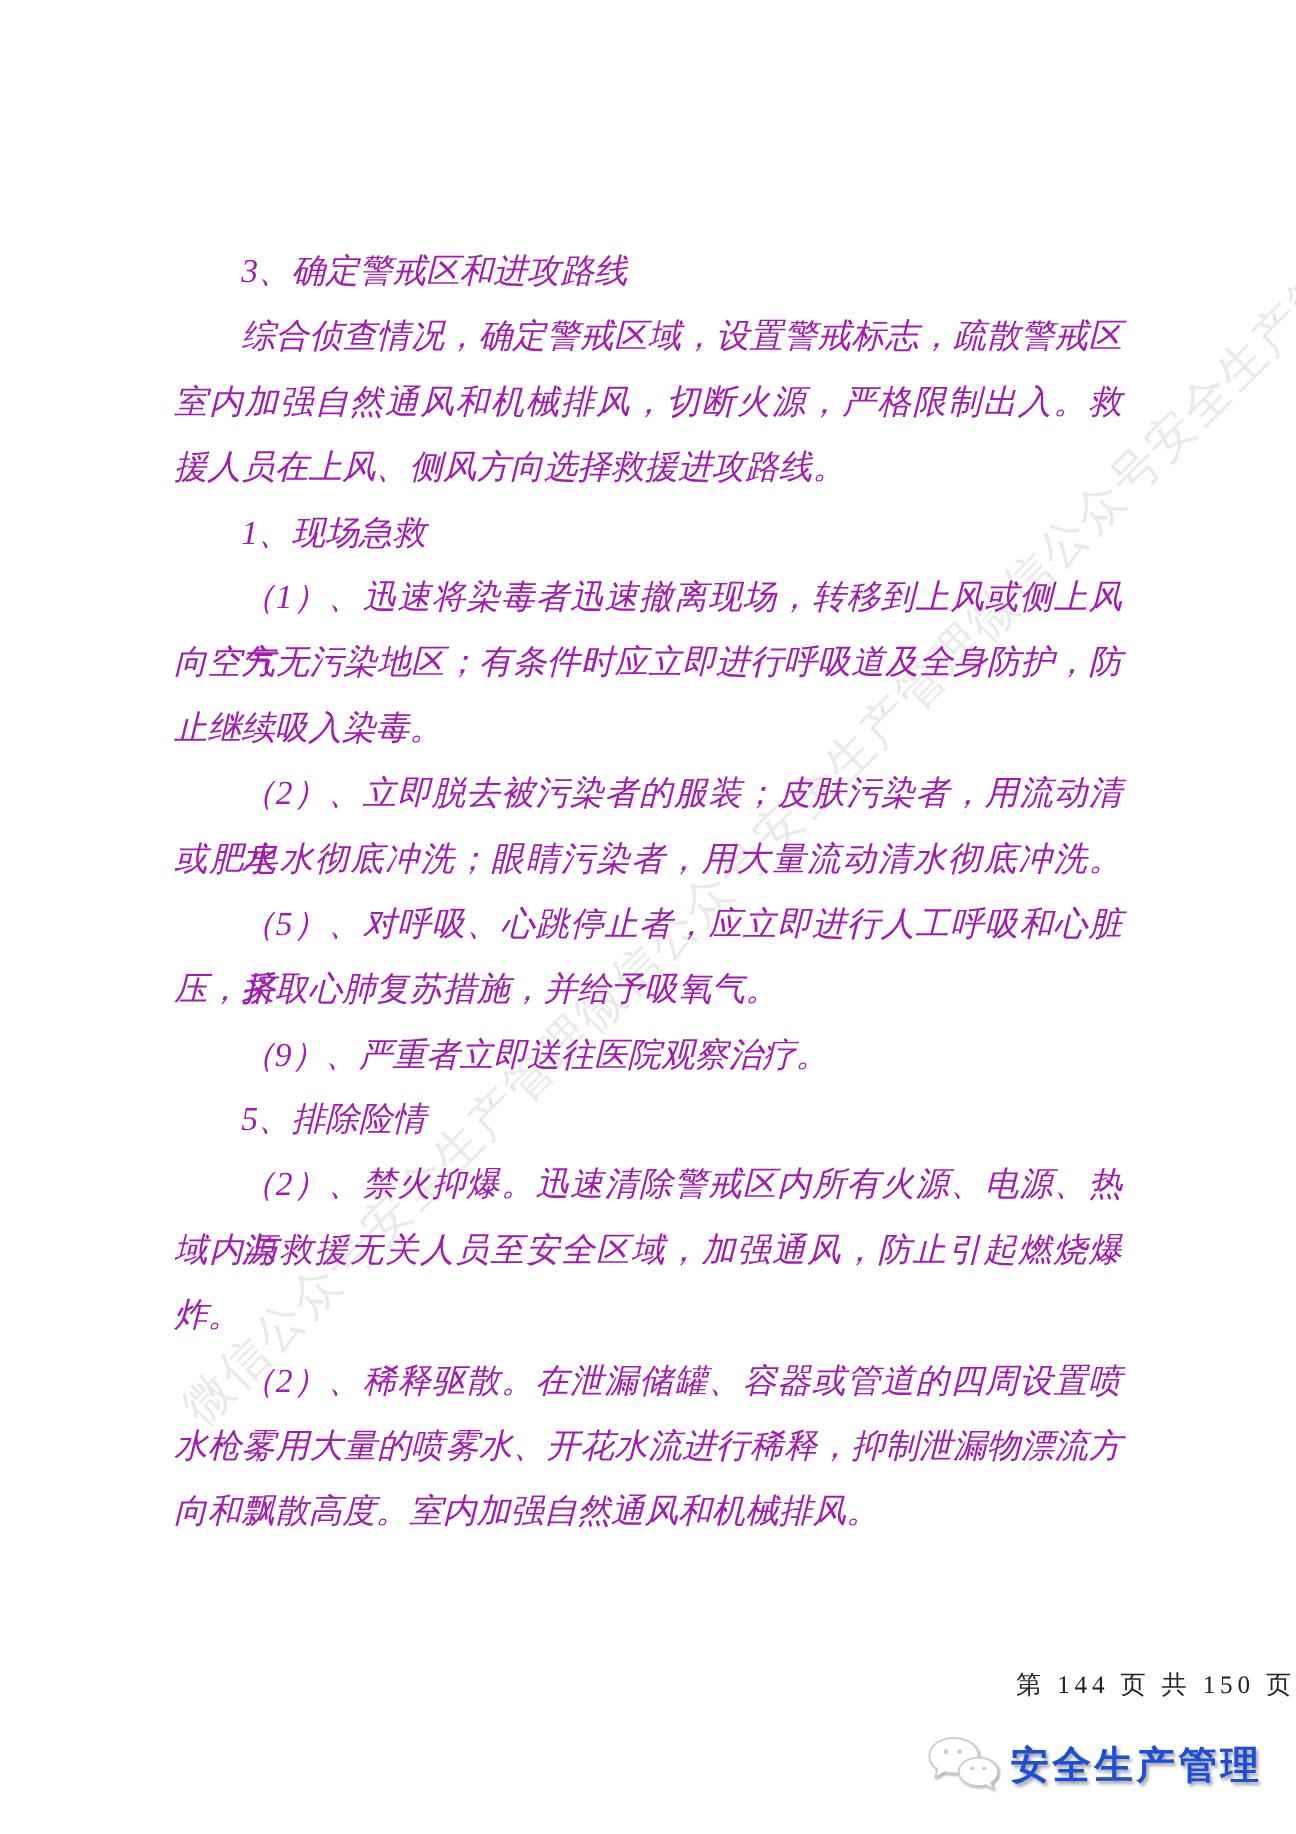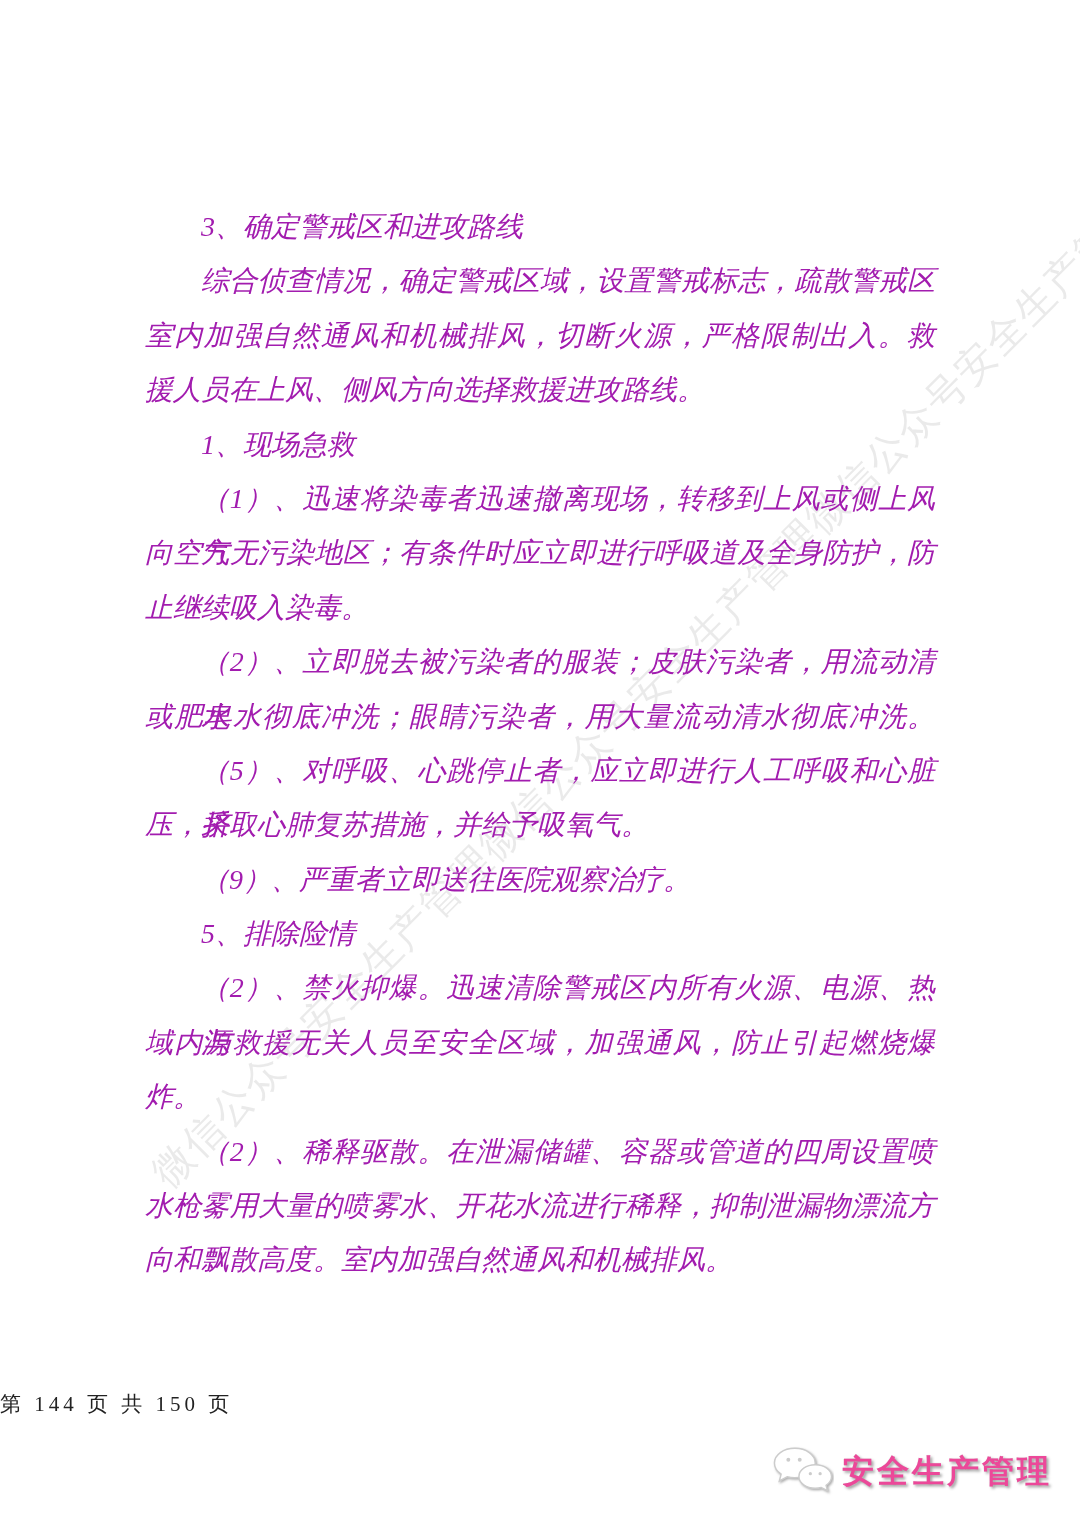--- a/index.html
+++ b/index.html
@@ -40,38 +40,38 @@
   .line.i{padding-left:56px;}
   .line.j{
     white-space:normal;
     text-align:justify;
     text-align-last:justify;
   }
   .footer{
     position:absolute;
     left:0;top:1390px;
     width:1080px;
-    text-align:left;
+    text-align:right;
     font-size:21px;
     letter-spacing:4px;
     color:#222222;
   }
   .brand{
     position:absolute;
     right:28px;top:1446px;
     display:flex;
     align-items:center;
     gap:8px;
   }
   .brand-name{
     font-family:"Liberation Sans","DejaVu Sans",sans-serif;
     font-weight:bold;
     font-size:32px;
     letter-spacing:3px;
-    color:#ec4899;
+    color:#1d4ed8;
     text-shadow:2px 2px 3px #9f9f9f, 0 0 1px #d8d8d8;
   }
 </style>
 </head>
 <body>
 
 <div class="page">
 
   <div class="watermark">微信公众号安全生产管理微信公众号安全生产管理微信公众号安全生产管理</div>
 

